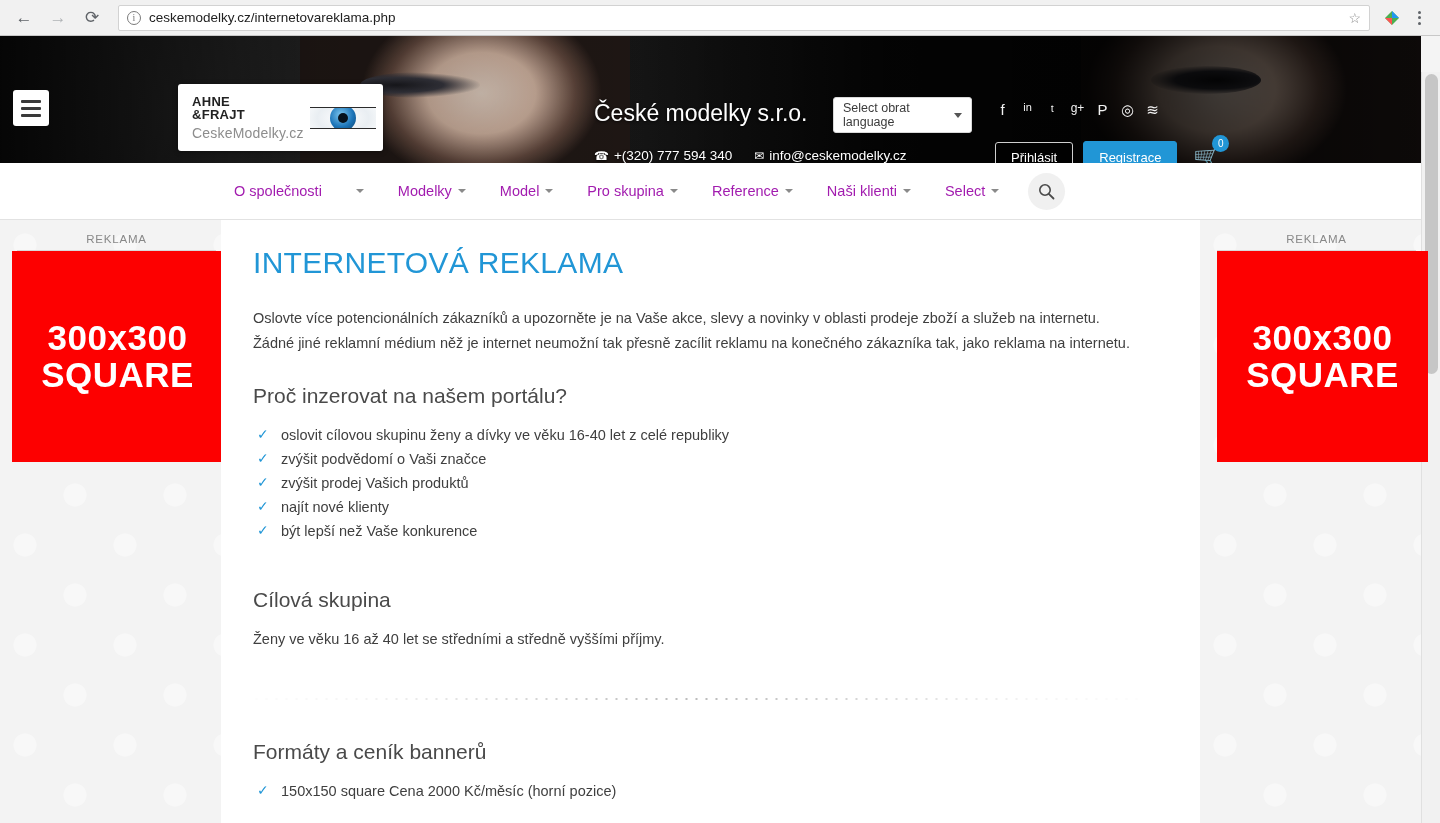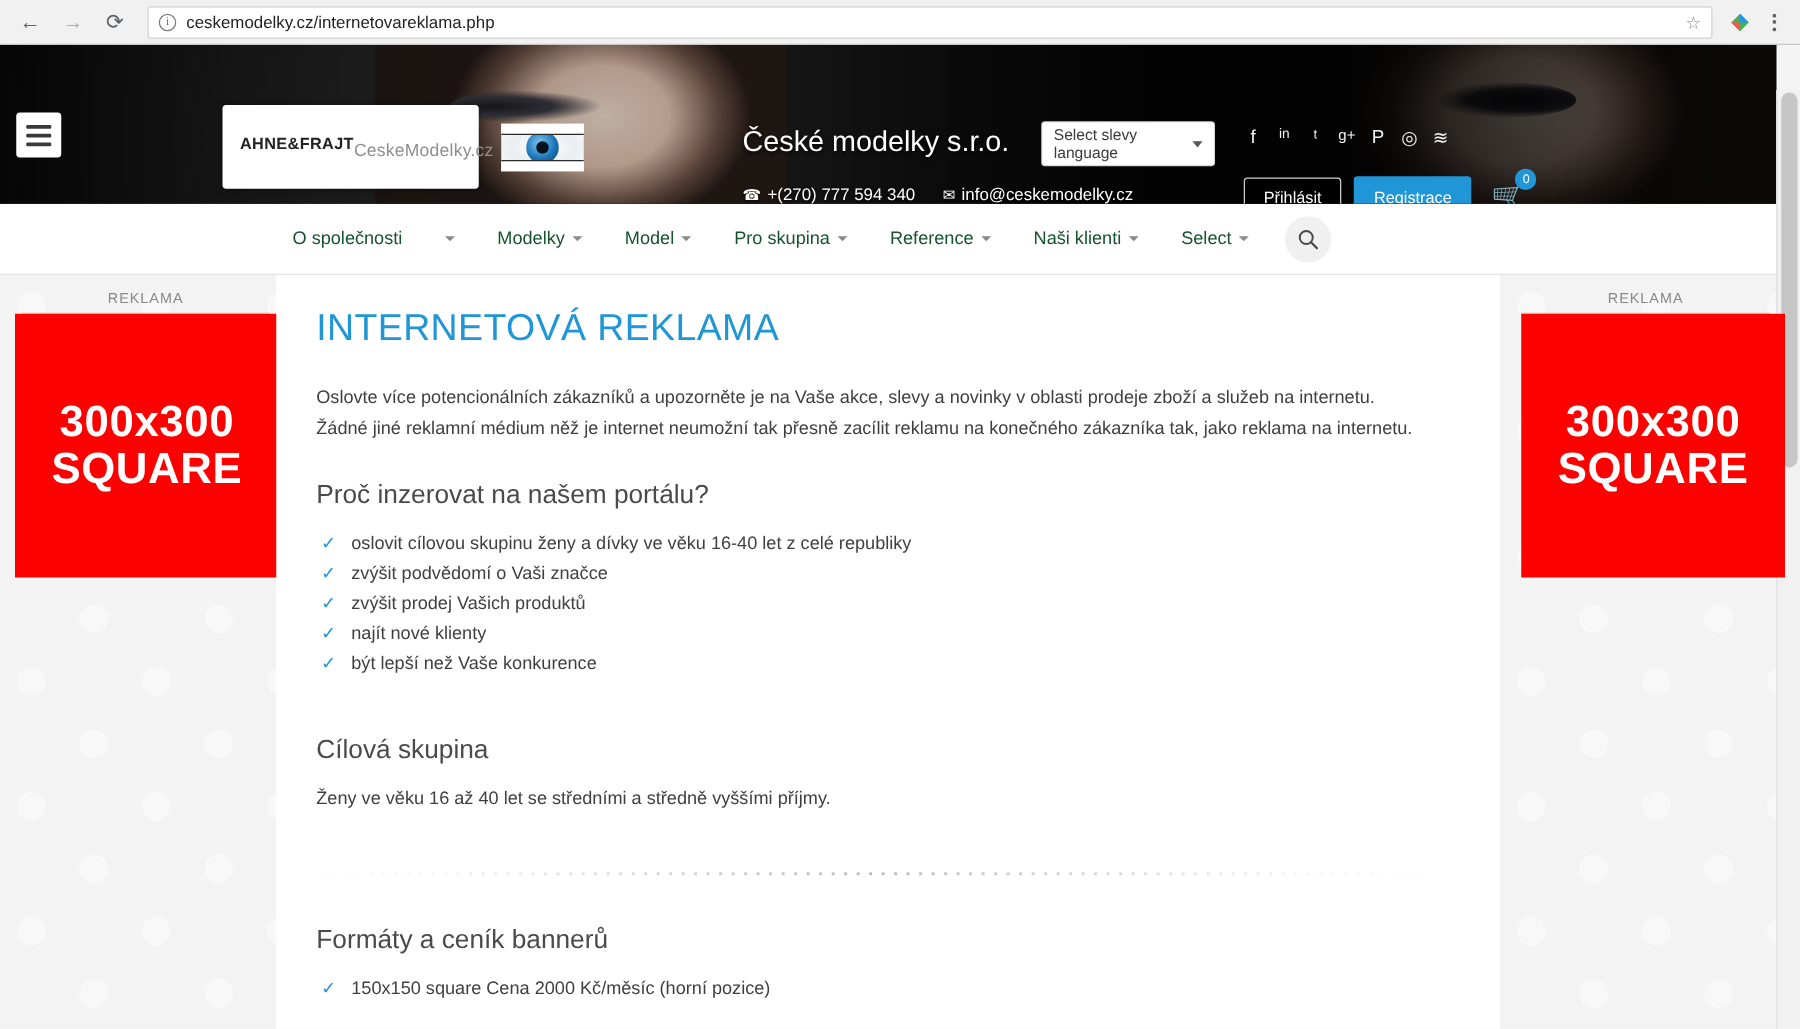--- a/index.html
+++ b/index.html
@@ -160,21 +160,21 @@
     left: 178px; top: 48px;
     width: 205px; height: 67px;
     background: #fff;
     border-radius: 3px;
     box-shadow: 0 1px 5px rgba(0,0,0,.4);
     z-index: 5;
     display: flex;
     align-items: center;
     padding: 5px 8px 5px 14px;
   }
-  .logo-text-wrap { display: flex; flex-direction: row; line-height: 1; }
+  .logo-text-wrap { display: flex; flex-direction: column; line-height: 1; }
   .logo-l1 { font-size: 13px; font-weight: bold; color: #222; letter-spacing: .3px; }
   .logo-l2 { font-size: 13px; font-weight: bold; color: #222; letter-spacing: .3px; }
   .logo-l3 { font-size: 14px; color: #8d8d8d; margin-top: 5px; letter-spacing: .2px; }
   .logo-eye {
     width: 66px; height: 38px;
     margin-left: 6px;
     background: radial-gradient(ellipse at 50% 50%, #ffffff 0%, #e9eef2 55%, #ffffff 100%);
     position: relative;
     flex: none;
   }
@@ -300,21 +300,21 @@
     background: #fff;
     border-bottom: 1px solid #e2e2e2;
     display: flex;
     align-items: center;
     padding-left: 234px;
     gap: 0;
   }
   .nav-item {
     display: flex; align-items: center; gap: 6px;
     font-size: 14.5px;
-    color: #14532d;
+    color: #a21caf;
     padding: 0 17px;
     height: 57px;
     line-height: 57px;
     cursor: pointer;
     white-space: nowrap;
   }
   .nav-item:first-child { padding-left: 0; }
   .nav-caret {
     width: 0; height: 0;
     border-left: 4px solid transparent;
@@ -523,30 +523,30 @@
         <div class="lid-top"></div>
           <div class="lid-bot"></div>
       </div>
     </div>
 
     <div class="company-name">České modelky s.r.o.</div>
 
     <div class="contact-row">
       <div class="contact-item">
         <span class="ic">☎</span>
-        <span>+(270) 777 594 340</span>
+        <span>+(320) 777 594 340</span>
       </div>
       <div class="contact-item">
         <span class="ic">✉</span>
         <span>info@ceskemodelky.cz</span>
       </div>
     </div>
 
     <div class="lang-select">
-      <span>Select slevy language</span>
+      <span>Select obrat language</span>
       <span class="caret-down"></span>
     </div>
 
     <div class="social-row">
       <a href="#">f</a>
       <a href="#" style="font-size:11px;">in</a>
       <a href="#">ᵗ</a>
       <a href="#" style="font-size:12px;">g+</a>
       <a href="#">P</a>
       <a href="#">◎</a>

